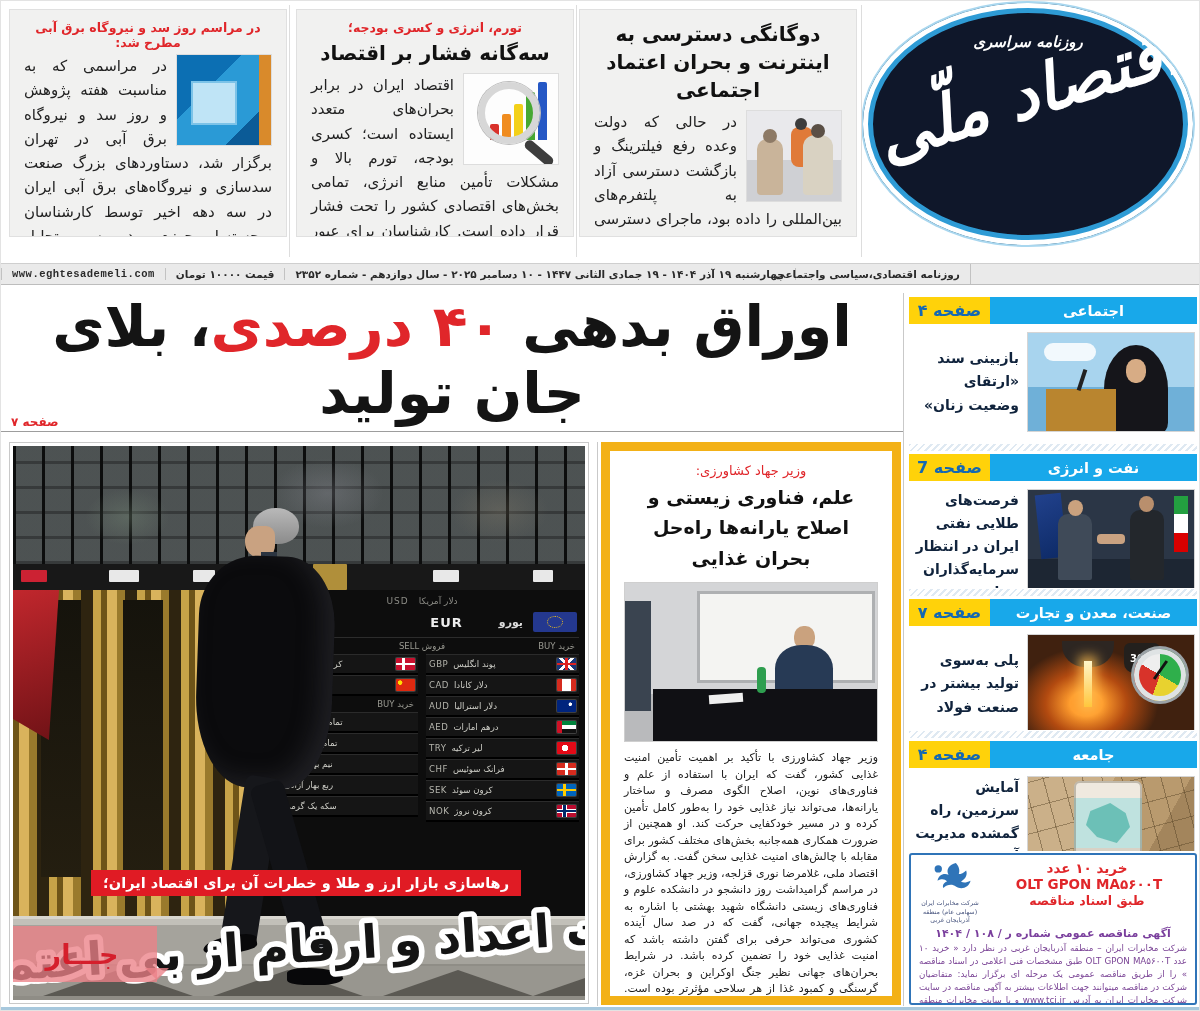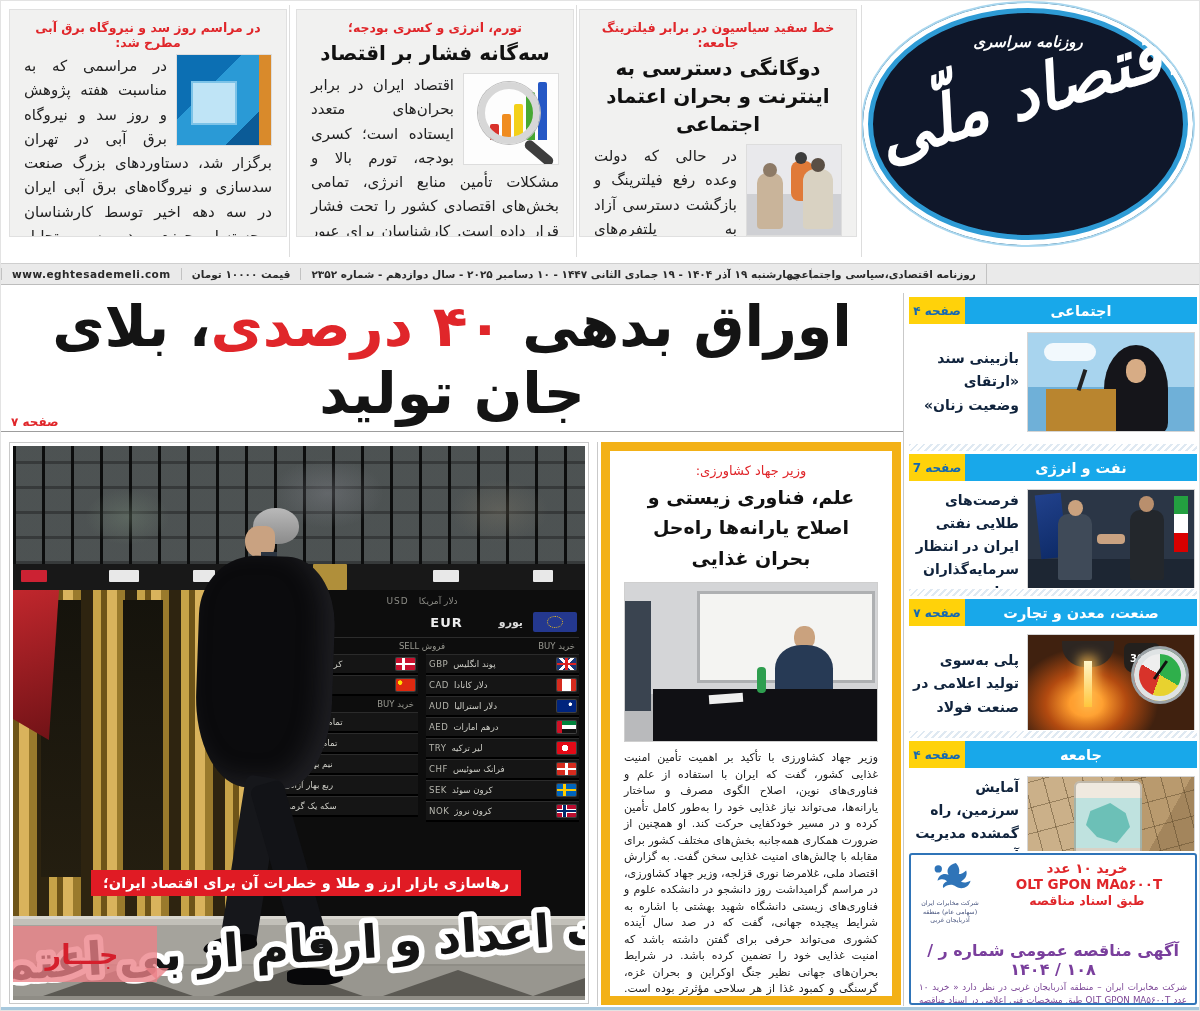--- a/index.html
+++ b/index.html
@@ -47,21 +47,21 @@
 
   
   .info-bar { position:absolute; top:262px; left:0; width:1200px; height:22px; background:#eaeaea;
           border-top:1px solid #cfcfcf; border-bottom:1px solid #bdbdbd; display:flex; align-items:center;
           font-size:10.5px; color:#2a2a2a; font-weight:600; }
   .info-bar .cell { padding:0 10px; border-left:1px solid #c2c2c2; white-space:nowrap; text-align:center; }
   .sp-r { width:298px; border-left:1px solid #c2c2c2; height:100%; }
   .c-label { width:175px; }
   .c-date { flex:1; }
   .c-price { width:120px; }
-  .c-web { width:205px; direction:ltr; font-weight:bold; letter-spacing:.5px; }
+  .c-web { width:205px; direction:ltr; font-weight:bold; letter-spacing:.5px;font-family:Liberation Mono, monospace; }
 
   
   .lead { position:absolute; top:288px; left:0; width:902px; height:142px; }
   .lead-kicker { text-align:center; font-size:19px; font-weight:bold; color:#1c1c1c; margin-top:8px; }
   .lead-headline { text-align:center; font-size:57px; font-weight:900; color:#141414; line-height:1.18; margin-top:4px; letter-spacing:-1px; }
   .lead-headline .red { color:#e0262a; }
   .lead-page { position:absolute; bottom:2px; left:10px; color:#e0262a; font-weight:bold; font-size:12px; }
   .rule-h { position:absolute; top:430px; left:0; width:902px; height:1px; background:#9d9d9d; }
   .v1 { position:absolute; left:902px; top:292px; width:1px; height:713px; background:#c9c9c9; }
   .v2 { position:absolute; left:596px; top:441px; width:1px; height:564px; background:#c9c9c9; }
@@ -157,21 +157,21 @@
   .cc-photo .paper { position:absolute; bottom:38px; left:84px; width:34px; height:9px; background:#efefef; transform:rotate(-4deg); }
   .cc-photo .figure-l { position:absolute; top:18px; left:0; width:26px; height:110px; background:#3a4450; }
   .cc-body { font-size:11px; color:#1a1a1a; text-align:justify; line-height:1.5; margin-top:2px; }
 
   
   .right-col { position:absolute; left:908px; top:296px; width:288px; height:709px; }
   .section { position:absolute; left:0; width:288px; overflow:hidden; }
   .hatch { height:7px; background:repeating-linear-gradient(135deg,#dfe9f2 0 2px,#fff 2px 5px); margin-bottom:3px; }
   .sec-header { display:flex; height:27px; }
   .sec-title { flex:1; background:#18a8ea; color:#fff; font-weight:bold; font-size:14.5px; display:flex; align-items:center; justify-content:center; }
-  .sec-page { width:56px; background:#ffd20a; color:#1468b3; font-weight:bold; font-size:12px; display:flex; align-items:center; justify-content:center; }
+  .sec-page { width:81px; background:#ffd20a; color:#1468b3; font-weight:bold; font-size:16px; display:flex; align-items:center; justify-content:center; }
   .sec-body { display:flex; padding:8px 2px 4px; gap:8px; }
   .sec-photo { width:168px; flex:0 0 auto; position:relative; overflow:hidden; border:1px solid #d5d5d5; }
   .sec-headline { flex:1; font-weight:bold; font-size:14px; color:#10233c; line-height:1.65; text-align:right; align-self:center; }
 
   .ph-social { height:100px; background:linear-gradient(180deg,#a8d4ee 0 55%,#6fb0d8 55%); }
   .ph-social .cloud { position:absolute; top:10px; left:16px; width:52px; height:18px; background:#fff; border-radius:10px; opacity:.85; }
   .ph-social .chador { position:absolute; top:12px; right:26px; width:64px; height:88px; background:#15151a; border-radius:50% 50% 12% 12%; }
   .ph-social .face2 { position:absolute; top:26px; right:48px; width:20px; height:24px; background:#d7ac85; border-radius:45%; }
   .ph-social .podium { position:absolute; bottom:0; left:18px; width:70px; height:42px; background:#b9852f; }
   .ph-social .mic2 { position:absolute; bottom:40px; left:52px; width:4px; height:22px; background:#222; transform:rotate(18deg); }
@@ -198,35 +198,34 @@
   
   .ad-box { position:absolute; left:0; top:556px; width:288px; height:152px; border:2px solid #2f74b8; border-radius:3px;
       background:#fff; padding:5px 8px 4px; overflow:hidden; }
   .ad-head { display:flex; gap:6px; }
   .ad-titles { flex:1; }
   .ad-line1 { color:#e0262a; font-weight:900; font-size:13.5px; text-align:center; }
   .ad-line1 .en { direction:ltr; display:inline-block; margin-left:4px; }
   .ad-line2 { color:#e0262a; font-weight:bold; font-size:12.5px; text-align:center; margin-top:1px; }
   .ad-logo { width:62px; flex:0 0 auto; text-align:center; }
   .ad-logo-caption { font-size:6.3px; color:#47547e; line-height:1.35; margin-top:1px; }
-  .ad-notice { color:#7a3f9d; font-weight:bold; font-size:16px; text-align:center; margin-top:16px; }
+  .ad-notice { color:#7a3f9d; font-weight:bold; font-size:11px; text-align:center; margin-top:2px; }
   .ad-body { color:#7b4596; font-size:8.7px; line-height:1.5; text-align:justify; margin-top:2px; }
 </style>
 </head>
 <body>
 
 <div class="page">
 
   <div class="logo">
     <div class="logo-tagline">روزنامه سراسری</div>
     <div class="logo-title">اقتصاد ملّی</div>
   </div>
 
   <article class="top-box" style="left:578px">
-    <div class="tb-kicker">خط سفید سیاسیون در برابر فیلترینگ جامعه:</div>
     <h2 class="tb-headline">دوگانگی دسترسی به اینترنت و بحران اعتماد اجتماعی</h2>
     <div class="tb-img img-street">
       <i class="blob1"></i>
         <i class="blob2"></i>
         <i class="blob3"></i>
     </div>
     <p class="tb-body">در حالی که دولت وعده رفع فیلترینگ و بازگشت دسترسی آزاد به پلتفرم‌های بین‌المللی را داده بود، ماجرای دسترسی ویژه برخی سیاسیون و مسئولان به اینترنت آزاد، نارضایتی‌های اجتماعی و بحران اعتماد را در پی داشته است. به گزارش اقتصاد ملی، یکی از مهم‌ترین شعارهای....</p>
 
   </article>
 
@@ -487,21 +486,21 @@
         <div class="sec-page">صفحه ۷</div>
       </div>
       <div class="sec-body">
         <div class="sec-photo ph-steel">
           <i class="ladle"></i>
           <i class="pour"></i>
           <span class="weight">30%</span>
           <i class="gauge"></i>
           <i class="needle"></i>
         </div>
-        <div class="sec-headline">پلی به‌سوی تولید اعلامی در صنعت فولاد</div>
+        <div class="sec-headline">پلی به‌سوی تولید بیشتر در صنعت فولاد</div>
       </div>
     </section>
 
     <section class="section" style="top:434px;height:120px">
       <div class="hatch"></div>
       <div class="sec-header">
         <div class="sec-title">جامعه</div>
         <div class="sec-page">صفحه ۴</div>
       </div>
       <div class="sec-body">

